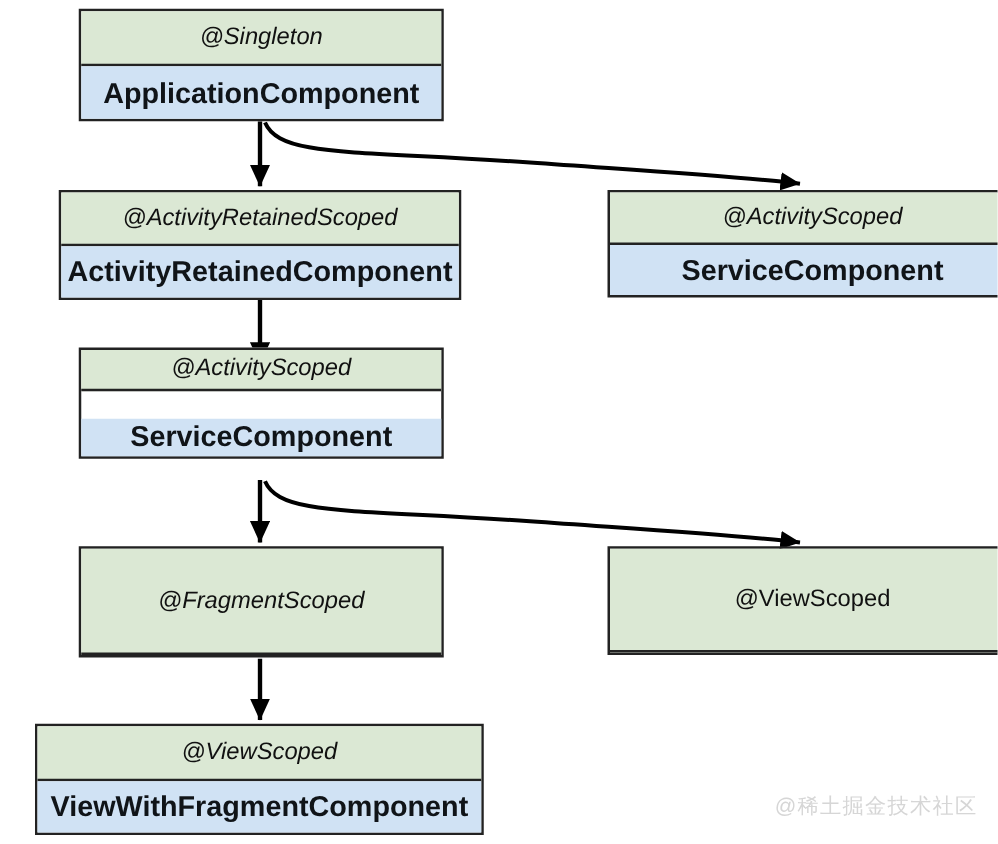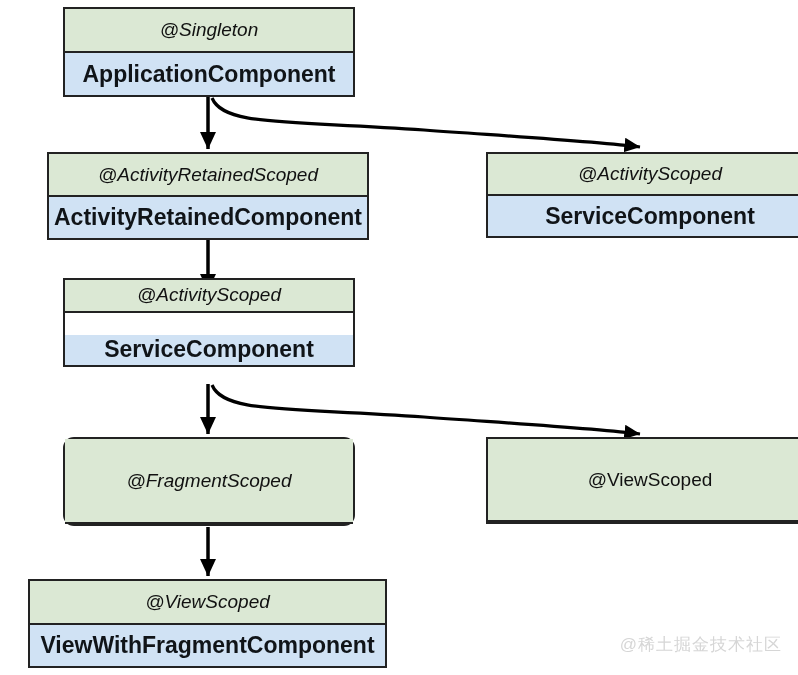--- a/index.html
+++ b/index.html
@@ -48,21 +48,21 @@
     justify-content: center;
     font-weight: bold;
     font-size: 23px;
     color: #101418;
   }
   
   .n1 { left: 39px;  top: 7px;   width: 292px; height: 90px; }
   .n2 { left: 23px;  top: 152px; width: 322px; height: 88px; text-align: right; }
   .n3 { left: 462px; top: 152px; width: 328px; height: 86px; }
   .n4 { left: 39px;  top: 278px; width: 292px; height: 89px; gap: 22px; }
-  .n5 { left: 39px;  top: 437px; width: 292px; height: 89px; border-radius: 11px; }
+  .n5 { left: 39px;  top: 437px; width: 292px; height: 89px; }
   .n6 { left: 462px; top: 437px; width: 328px; height: 87px; }
   .n7 { left: 4px;   top: 579px; width: 359px; height: 89px; }
   .watermark {
     position: absolute;
     right: 40px;
     top: 633px;
     font-size: 17px;
     letter-spacing: 1px;
     color: var(--watermark, #d6d6d6);
     user-select: none;

